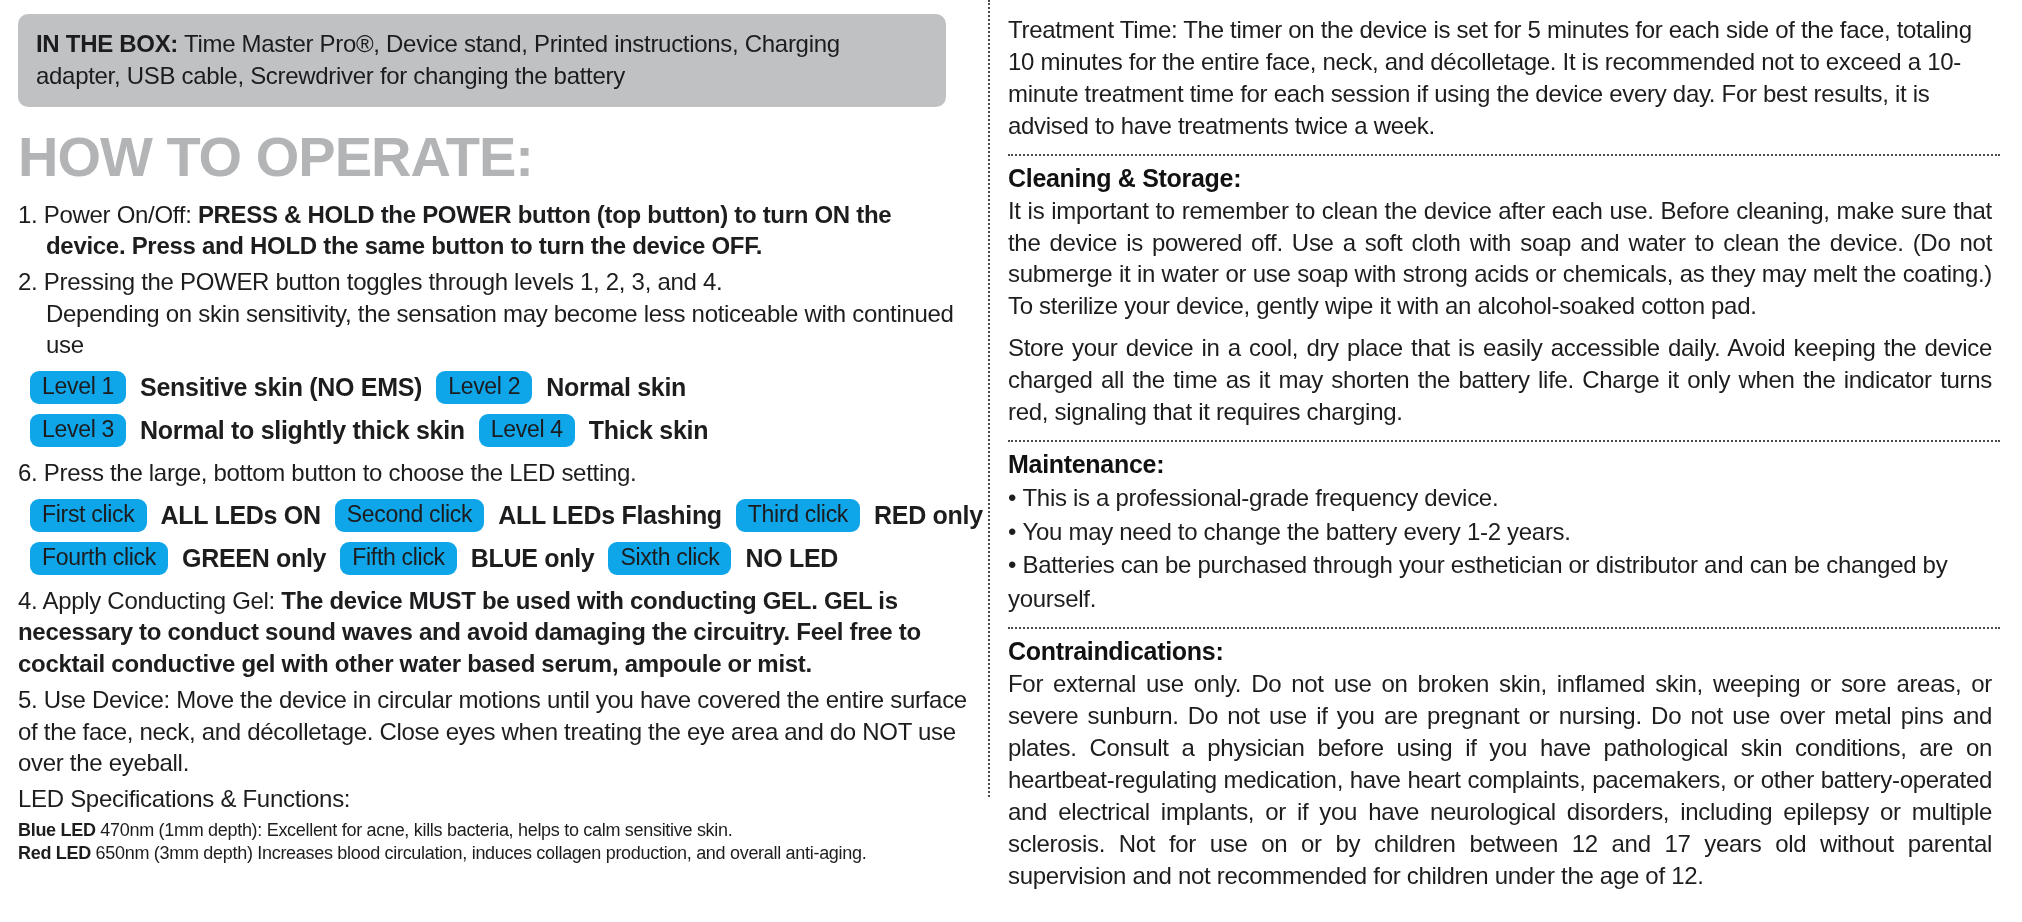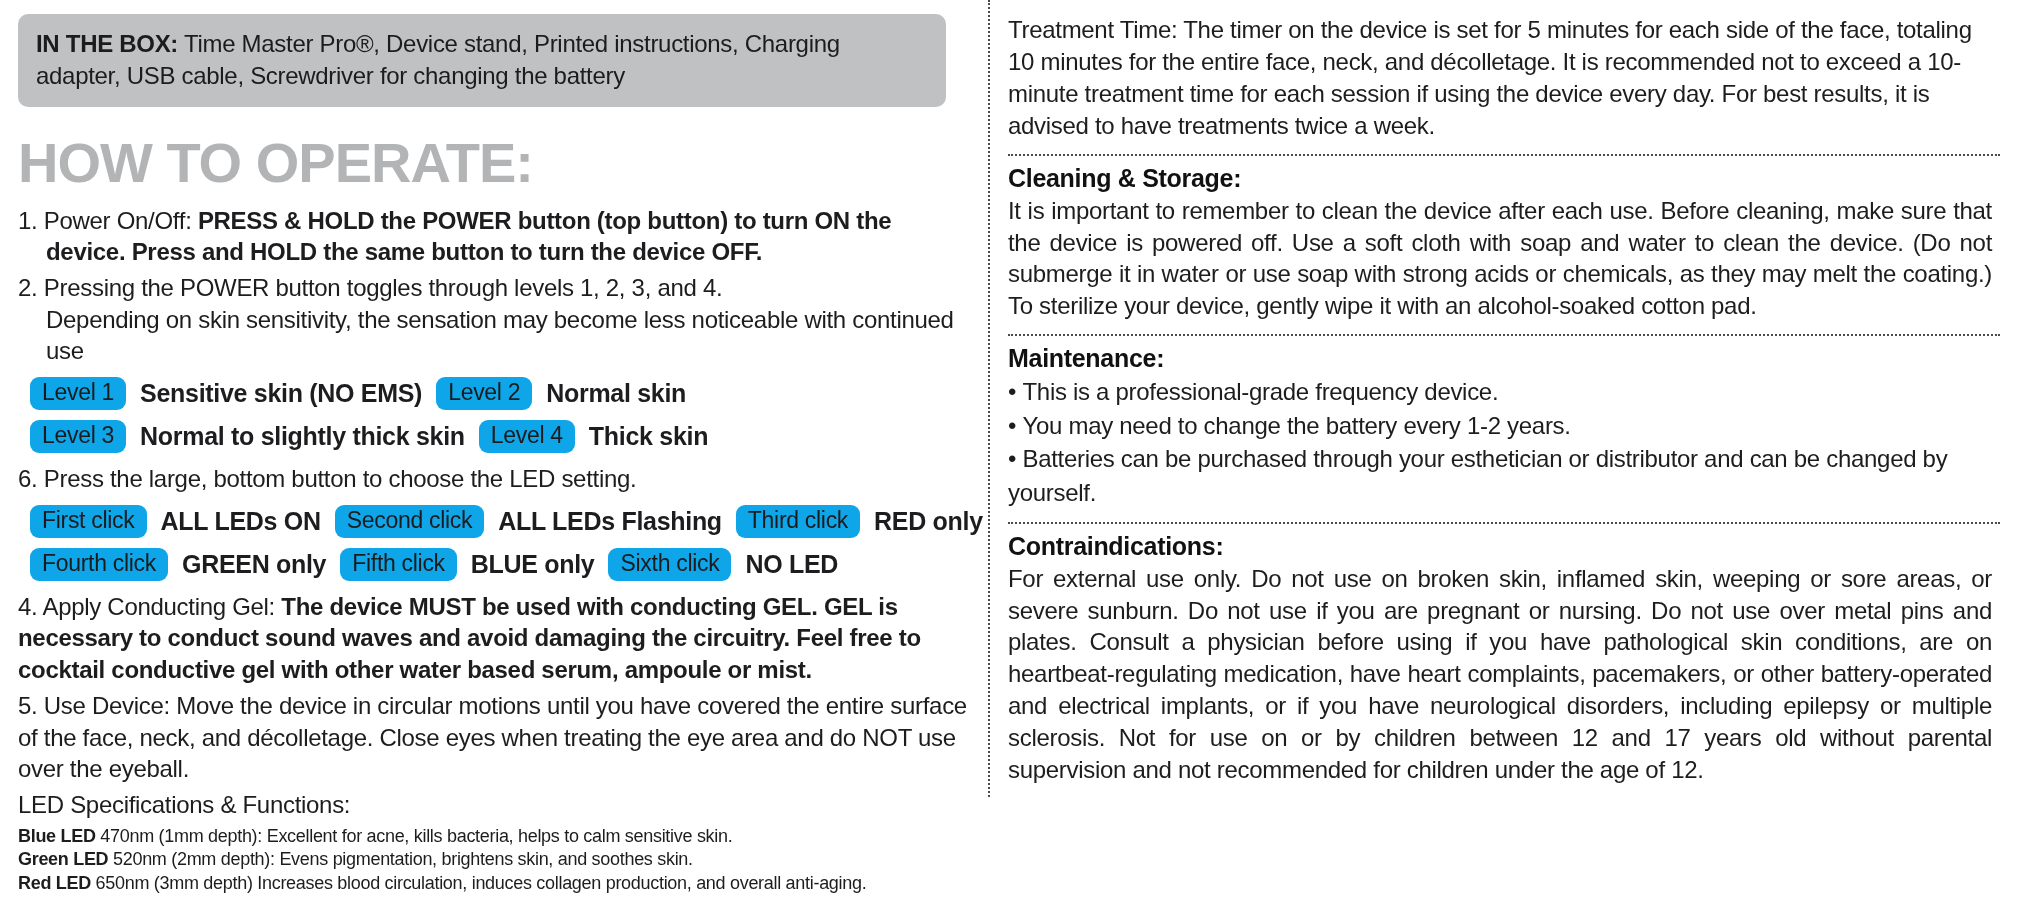--- a/index.html
+++ b/index.html
@@ -17,21 +17,21 @@
     padding:14px 20px 0 18px;
     letter-spacing:-0.3px;
   }
   .inbox{
     background:#bfc1c3;border-radius:10px;
     padding:14px 18px;width:892px;
     font-size:24px;line-height:1.35;color:#1c1c1e;
   }
   .inbox b{font-weight:700;}
   .big-heading{
-    margin:28px 0 14px 0;
+    margin:22px 0 14px 0;
     font-size:56px;font-weight:700;color:#b2b4b6;
     letter-spacing:-1px;line-height:1;
   }
   .step{font-size:24px;line-height:1.32;margin:0 0 4px 0;}
   .hang{padding-left:28px;text-indent:-28px;}
   .step b{font-weight:700;margin-top:40px;}
   .cont-indent{padding-left:28px;}
   .badge-row{
     display:flex;align-items:center;gap:14px;
     margin:10px 0 10px 12px;flex-wrap:nowrap;
@@ -124,37 +124,35 @@
     </p>
 
     <p class="step">5. Use Device: Move the device in circular motions until you have covered the entire surface of the face, neck, and décolletage. Close eyes when treating the eye area and do NOT use over the eyeball.</p>
 
     <p class="step">LED Specifications &amp; Functions:</p>
 
     <p class="ledspec">
       <b>Blue LED</b><span> 470nm (1mm depth): Excellent for acne, kills bacteria, helps to calm sensitive skin.</span>
     </p>
     <p class="ledspec">
-      <b>Green LED</b><span> 520nm (2mm depth): Evens pigmentation, brightens skin, and soothes skin.</span>
-    </p>
-    <p class="ledspec">
       <b>Red LED</b><span> 650nm (3mm depth) Increases blood circulation, induces collagen production, and overall anti-aging.</span>
     </p>
 
   </div>
 
   <div class="col-right">
 
     <div class="rsec">
       <p>Treatment Time: The timer on the device is set for 5 minutes for each side of the face, totaling 10 minutes for the entire face, neck, and décolletage. It is recommended not to exceed a 10-minute treatment time for each session if using the device every day. For best results, it is advised to have treatments twice a week.</p>
     </div>
 
     <div class="rsec">
       <h3>Cleaning &amp; Storage:</h3>
       <p class="just">It is important to remember to clean the device after each use. Before cleaning, make sure that the device is powered off. Use a soft cloth with soap and water to clean the device. (Do not submerge it in water or use soap with strong acids or chemicals, as they may melt the coating.) To sterilize your device, gently wipe it with an alcohol-soaked cotton pad.</p>
+      <p class="just">Store your device in a cool, dry place that is easily accessible daily. Avoid keeping the device charged all the time as it may shorten the battery life. Charge it only when the indicator turns red, signaling that it requires charging.</p>
     </div>
 
     <div class="rsec">
       <h3>Maintenance:</h3>
       <div class="bullet">This is a professional-grade frequency device.</div>
       <div class="bullet">You may need to change the battery every 1-2 years.</div>
       <div class="bullet">Batteries can be purchased through your esthetician or distributor and can be changed by yourself.</div>
     </div>
 
     <div class="rsec">

